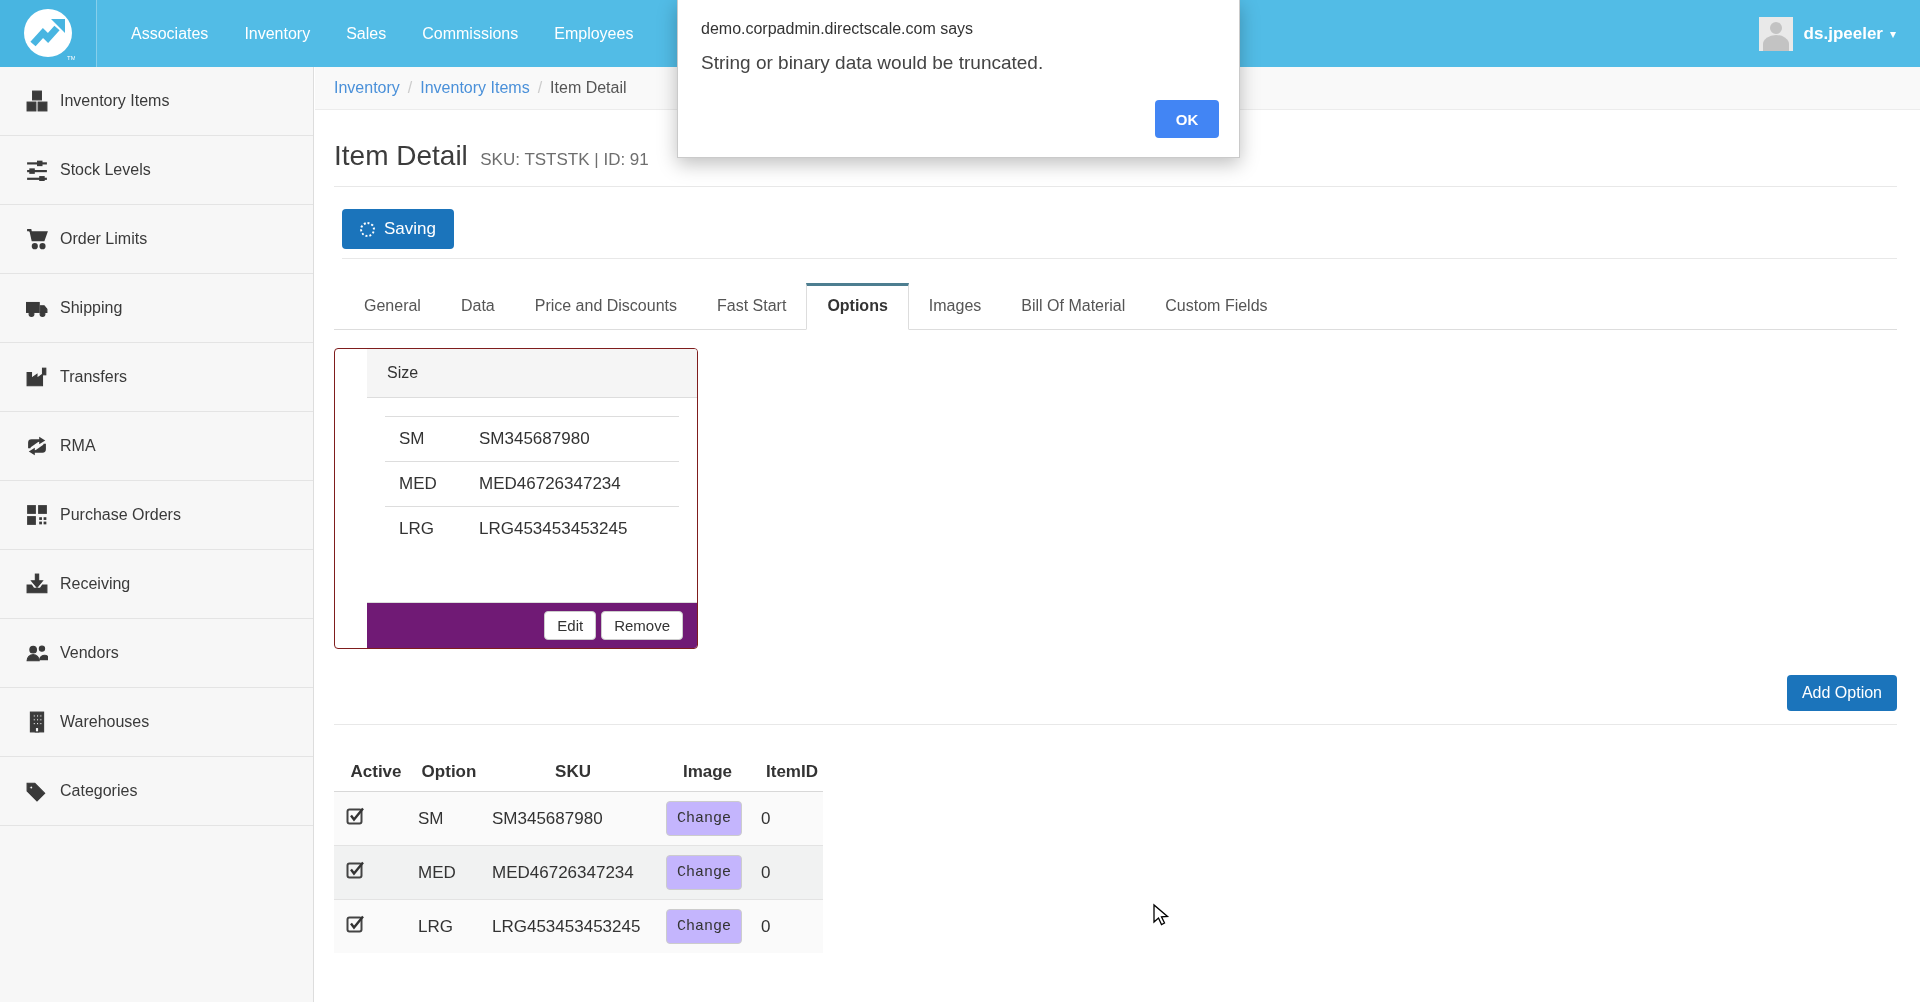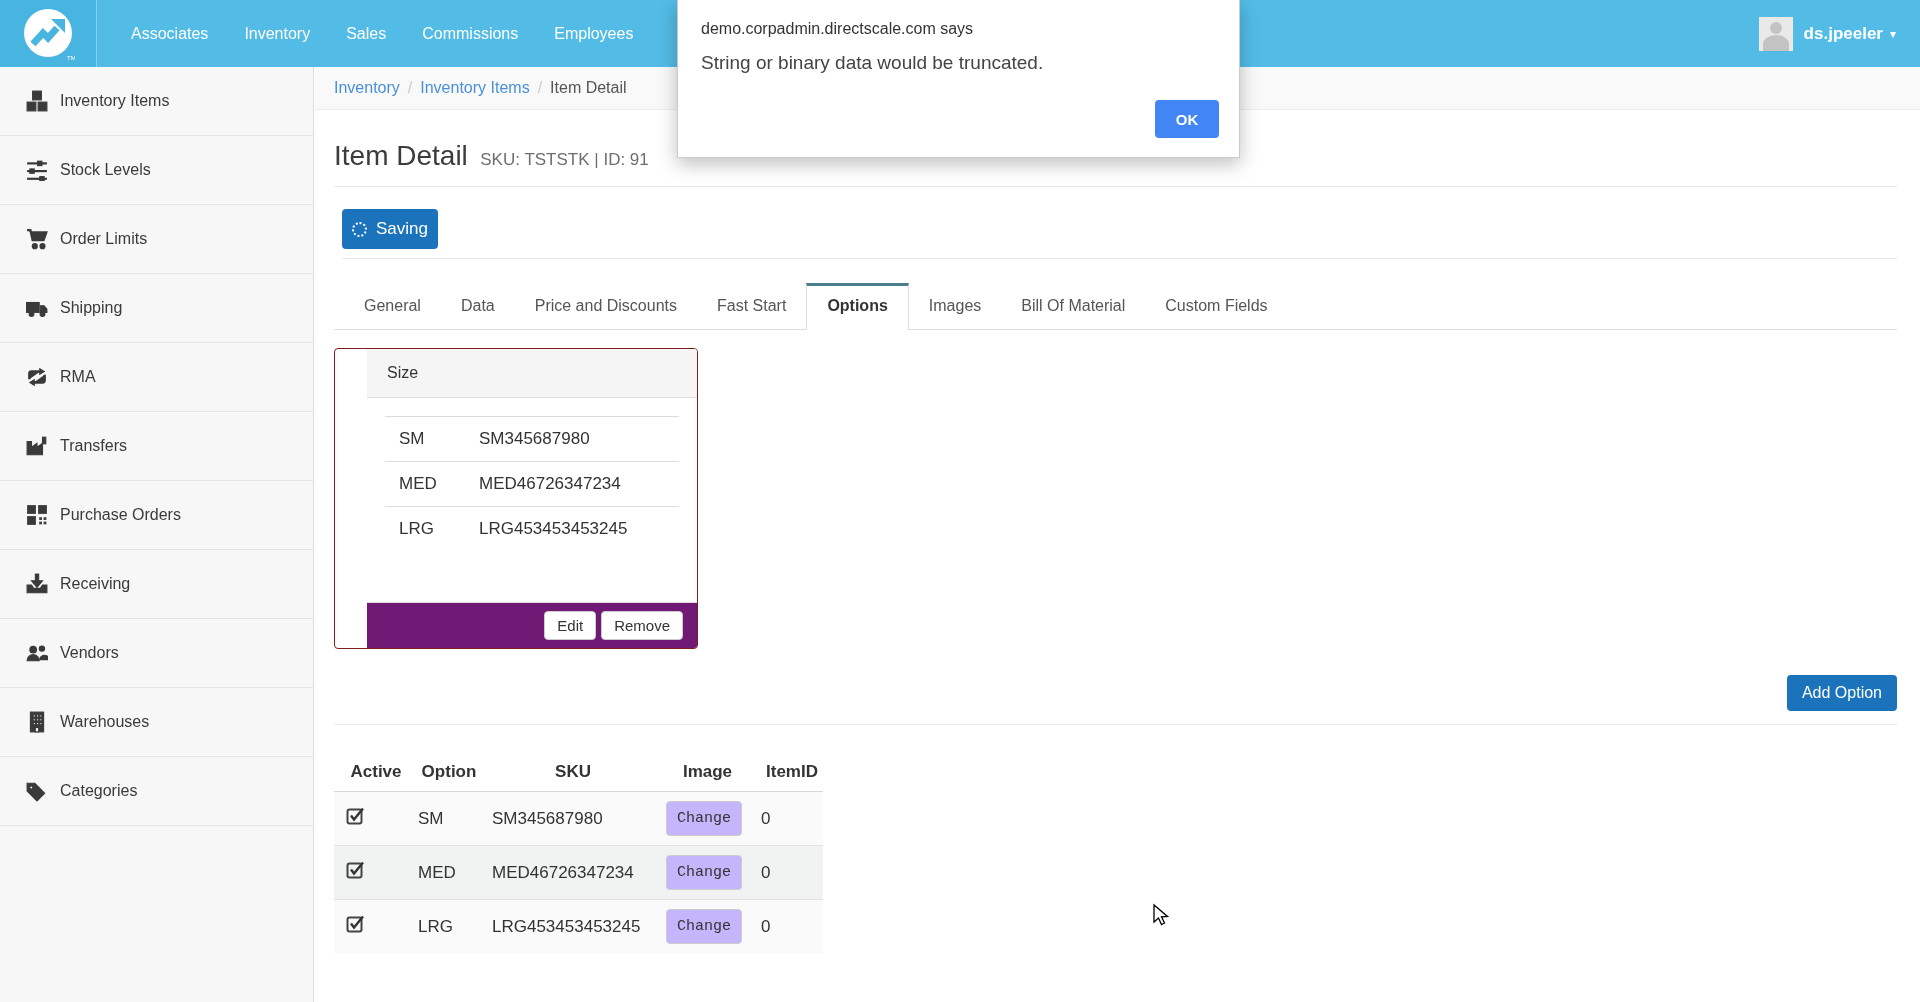--- a/index.html
+++ b/index.html
@@ -41,21 +41,21 @@
   .crumb-current { color:#555; }
 
   .content { padding:0 23px 0 19px; }
   .page-header { margin-top:30px; padding-bottom:14px; border-bottom:1px solid #e8e8e8; }
   .page-title { display:inline; font-size:28px; font-weight:400; color:#3c3c3c; }
   .page-subtitle { font-size:17px; color:#6e6e6e; margin-left:8px; }
 
   .btn { border:none; border-radius:4px; cursor:pointer; font-family:inherit; }
   .btn-primary { background:#1b74bb; color:#fff; }
   .saving-row { padding:22px 0 9px 0; border-bottom:1px solid #e8e8e8; margin-left:8px; }
-  .btn-saving { font-size:17px; padding:10px 10px; display:inline-flex; align-items:center; gap:9px; }
+  .btn-saving { font-size:17px; padding:10px 18px; display:inline-flex; align-items:center; gap:9px; }
   .spinner { width:15px; height:15px; border:2px dotted #fff; border-radius:50%; display:inline-block; }
 
   
   .tabs { display:flex; margin-top:23px; border-bottom:1px solid #ddd; padding-left:10px; }
   .tab { font-size:16px; color:#555; padding:14px 20px; cursor:pointer; position:relative; top:1px; }
   .tab.active { background:#fff; color:#333; font-weight:700;
     border:1px solid #ddd; border-bottom:1px solid #fff; border-top:3px solid #4d7e90; padding-top:11px; }
 
   
   .panel { width:364px; border:1px solid #7f1d1d; border-radius:4px; margin-top:18px;
@@ -165,37 +165,37 @@
           <rect x="0" y="5" width="12" height="9"></rect>
           <path d="M13 8 h3.5 L19 11 v3 h-6 z"></path>
           <circle cx="5" cy="15.5" r="2.2"></circle>
           <circle cx="15" cy="15.5" r="2.2"></circle>
         </svg>
     </span>
     <span>Shipping</span>
   </div>
   <div class="side-item">
     <span class="icon">
+      <svg width="22" height="22" viewBox="0 0 20 20" stroke="none">
+          <path d="M1 18 V6 h4 v5 l5 -3.5 v3.5 l5 -3.5 V18 z"></path>
+          <rect x="15" y="2" width="3" height="6"></rect>
+        </svg>
+    </span>
+    <span>Transfers</span>
+  </div>
+  <div class="side-item">
+    <span class="icon">
       <svg width="22" height="22" viewBox="0 0 20 20" fill="none" stroke-width="2.2">
           <path d="M3 12 V7 a2 2 0 0 1 2 -2 h8"></path>
           <polygon points="12,1.5 17.5,5 12,8.5" fill="#3a3a3a" stroke="none"></polygon>
           <path d="M17 8 v5 a2 2 0 0 1 -2 2 H7"></path>
           <polygon points="8,11.5 2.5,15 8,18.5" fill="#3a3a3a" stroke="none"></polygon>
         </svg>
     </span>
     <span>RMA</span>
-  </div>
-  <div class="side-item">
-    <span class="icon">
-      <svg width="22" height="22" viewBox="0 0 20 20" stroke="none">
-          <path d="M1 18 V6 h4 v5 l5 -3.5 v3.5 l5 -3.5 V18 z"></path>
-          <rect x="15" y="2" width="3" height="6"></rect>
-        </svg>
-    </span>
-    <span>Transfers</span>
   </div>
   <div class="side-item">
     <span class="icon">
       <svg width="22" height="22" viewBox="0 0 20 20" fill="none" stroke-width="2">
           <rect x="2" y="2" width="6" height="6"></rect>
           <rect x="12" y="2" width="6" height="6"></rect>
           <rect x="2" y="12" width="6" height="6"></rect>
           <rect x="12" y="12" width="2.5" height="2.5" fill="#3a3a3a" stroke="none"></rect>
           <rect x="16" y="12" width="2.5" height="2.5" fill="#3a3a3a" stroke="none"></rect>
           <rect x="12" y="16" width="2.5" height="2.5" fill="#3a3a3a" stroke="none"></rect>

